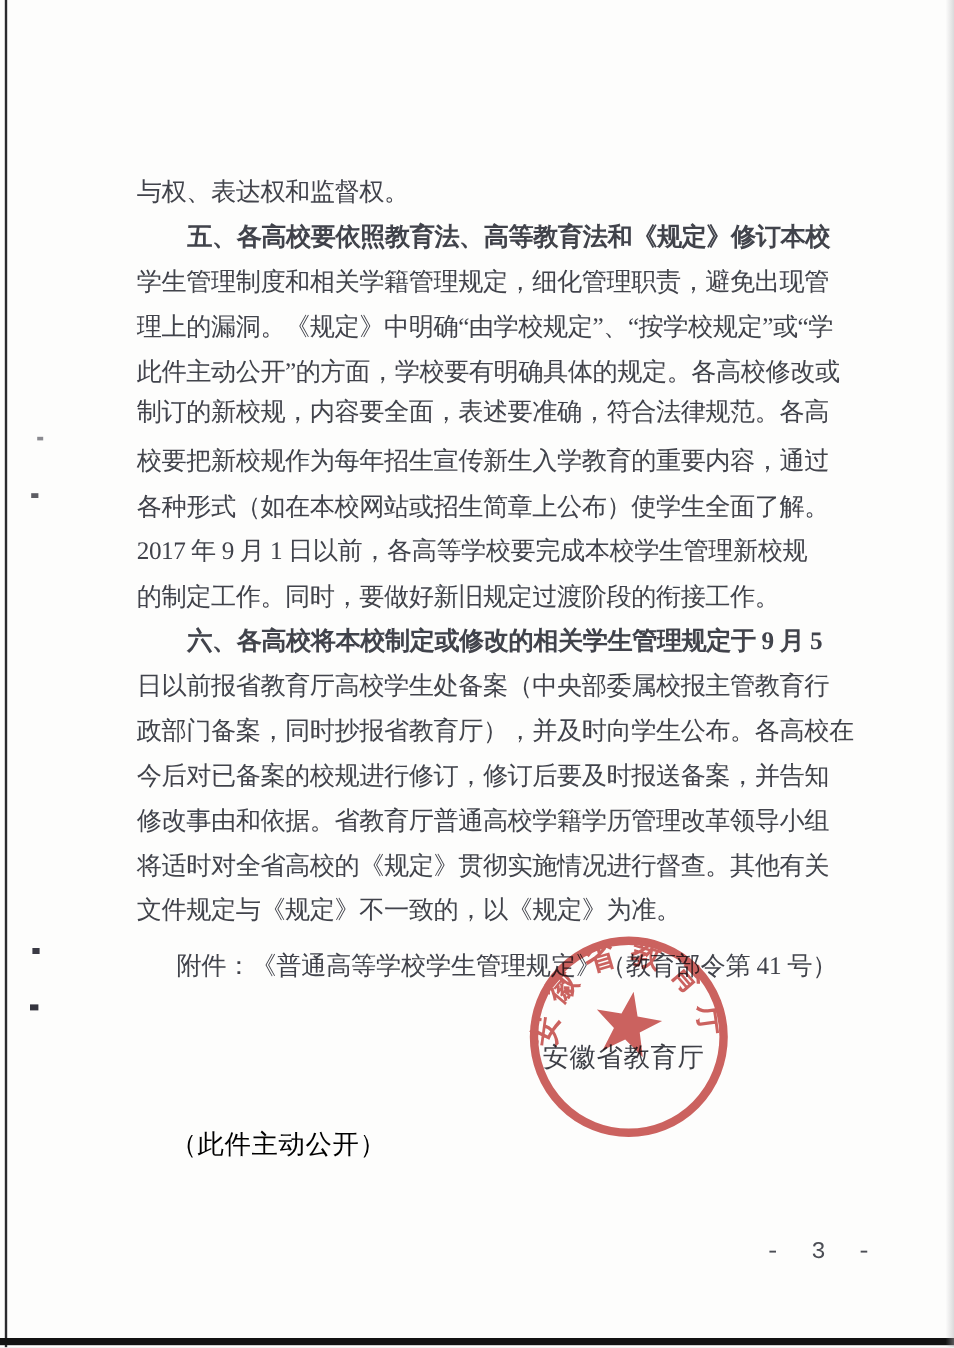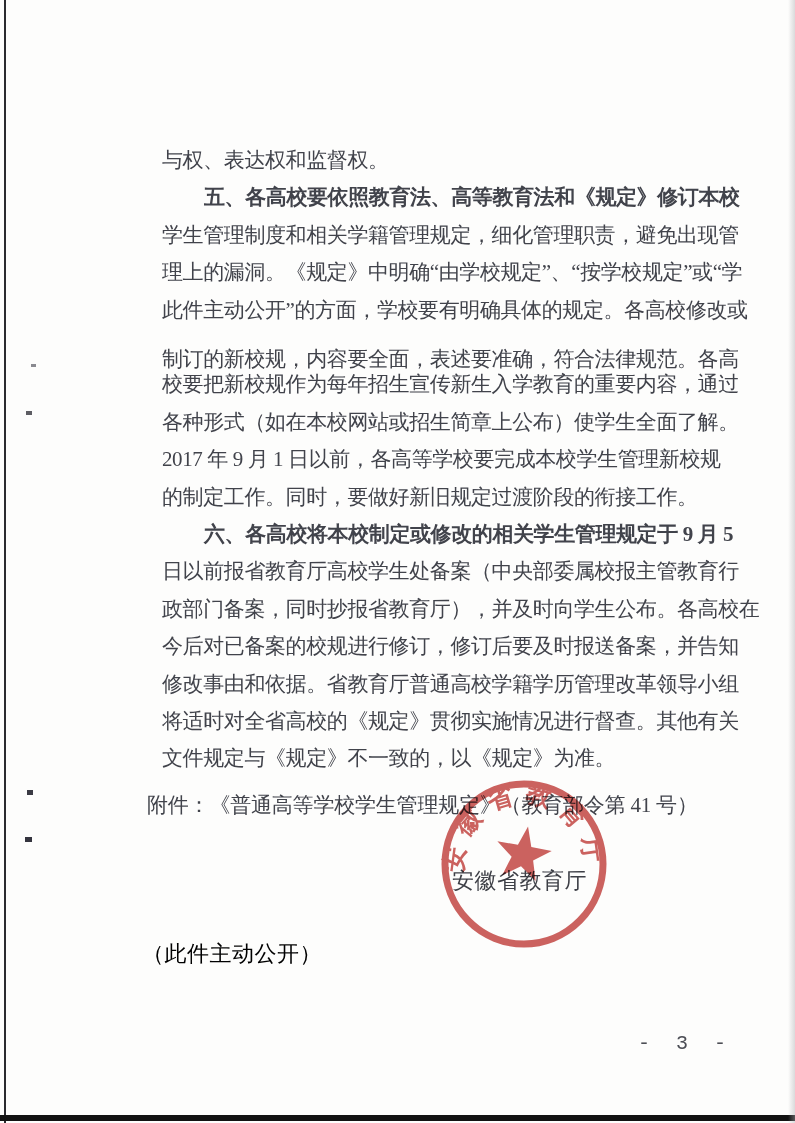--- a/index.html
+++ b/index.html
@@ -10,21 +10,21 @@
     overflow:hidden;
     font-family:"Liberation Serif","DejaVu Serif",serif;
   }
   .left-edge{position:absolute;left:4px;top:0;width:2px;height:1123px;background:#2a2a2e;}
   .bottom-edge{position:absolute;left:0;top:1115px;width:795px;height:6px;background:#121212;}
   .right-shade{position:absolute;right:0;top:0;width:7px;height:1123px;
     background:linear-gradient(to right, rgba(255,255,255,0), rgba(175,175,178,0.45));}
   .bl{
     position:absolute;left:114px;
     font-size:21px;line-height:30px;letter-spacing:-0.4px;
-    color:#41434b;white-space:nowrap;margin-left:48px;
+    color:#41434b;white-space:nowrap;
   }
   .indent{padding-left:42px;font-weight:bold;}
   .attachment{position:absolute;left:147px;top:791px;font-size:21px;letter-spacing:-0.2px;color:#41434b;white-space:nowrap;}
   .sig-org{position:absolute;left:452px;top:866px;font-size:22px;letter-spacing:0.5px;color:#3d3f46;white-space:nowrap;}
   .sig-date{position:absolute;left:437px;top:903px;font-size:22px;letter-spacing:0.5px;color:#3d3f46;white-space:nowrap;}
   .note{position:absolute;left:142px;top:939px;font-size:22px;letter-spacing:0.5px;color:#000000;white-space:nowrap;}
   .pagenum{position:absolute;left:638px;top:1032px;font-size:20px;letter-spacing:7px;color:#4c4e55;white-space:nowrap;
     font-family:"Liberation Mono","DejaVu Sans Mono",monospace;}
   .stamp{
     position:absolute;left:438px;top:776px;width:176px;height:176px;
@@ -53,21 +53,21 @@
   <div class="artifact a2"></div>
   <div class="artifact a3"></div>
   <div class="artifact a4"></div>
 
   <div>
     <div class="bl" style="top:145px">与权、表达权和监督权。</div>
     <div class="bl indent" style="top:182px">五、各高校要依照教育法、高等教育法和《规定》修订本校</div>
     <div class="bl" style="top:220px">学生管理制度和相关学籍管理规定，细化管理职责，避免出现管</div>
     <div class="bl" style="top:257px">理上的漏洞。《规定》中明确“由学校规定”、“按学校规定”或“学</div>
     <div class="bl" style="top:295px">此件主动公开”的方面，学校要有明确具体的规定。各高校修改或</div>
-    <div class="bl" style="top:344px">制订的新校规，内容要全面，表述要准确，符合法律规范。各高</div>
+    <div class="bl" style="top:328px">制订的新校规，内容要全面，表述要准确，符合法律规范。各高</div>
     <div class="bl" style="top:369px">校要把新校规作为每年招生宣传新生入学教育的重要内容，通过</div>
     <div class="bl" style="top:407px">各种形式（如在本校网站或招生简章上公布）使学生全面了解。</div>
     <div class="bl" style="top:444px">2017 年 9 月 1 日以前，各高等学校要完成本校学生管理新校规</div>
     <div class="bl" style="top:482px">的制定工作。同时，要做好新旧规定过渡阶段的衔接工作。</div>
     <div class="bl indent" style="top:519px">六、各高校将本校制定或修改的相关学生管理规定于 9 月 5</div>
     <div class="bl" style="top:556px">日以前报省教育厅高校学生处备案（中央部委属校报主管教育行</div>
     <div class="bl" style="top:594px">政部门备案，同时抄报省教育厅），并及时向学生公布。各高校在</div>
     <div class="bl" style="top:631px">今后对已备案的校规进行修订，修订后要及时报送备案，并告知</div>
     <div class="bl" style="top:669px">修改事由和依据。省教育厅普通高校学籍学历管理改革领导小组</div>
     <div class="bl" style="top:706px">将适时对全省高校的《规定》贯彻实施情况进行督查。其他有关</div>

